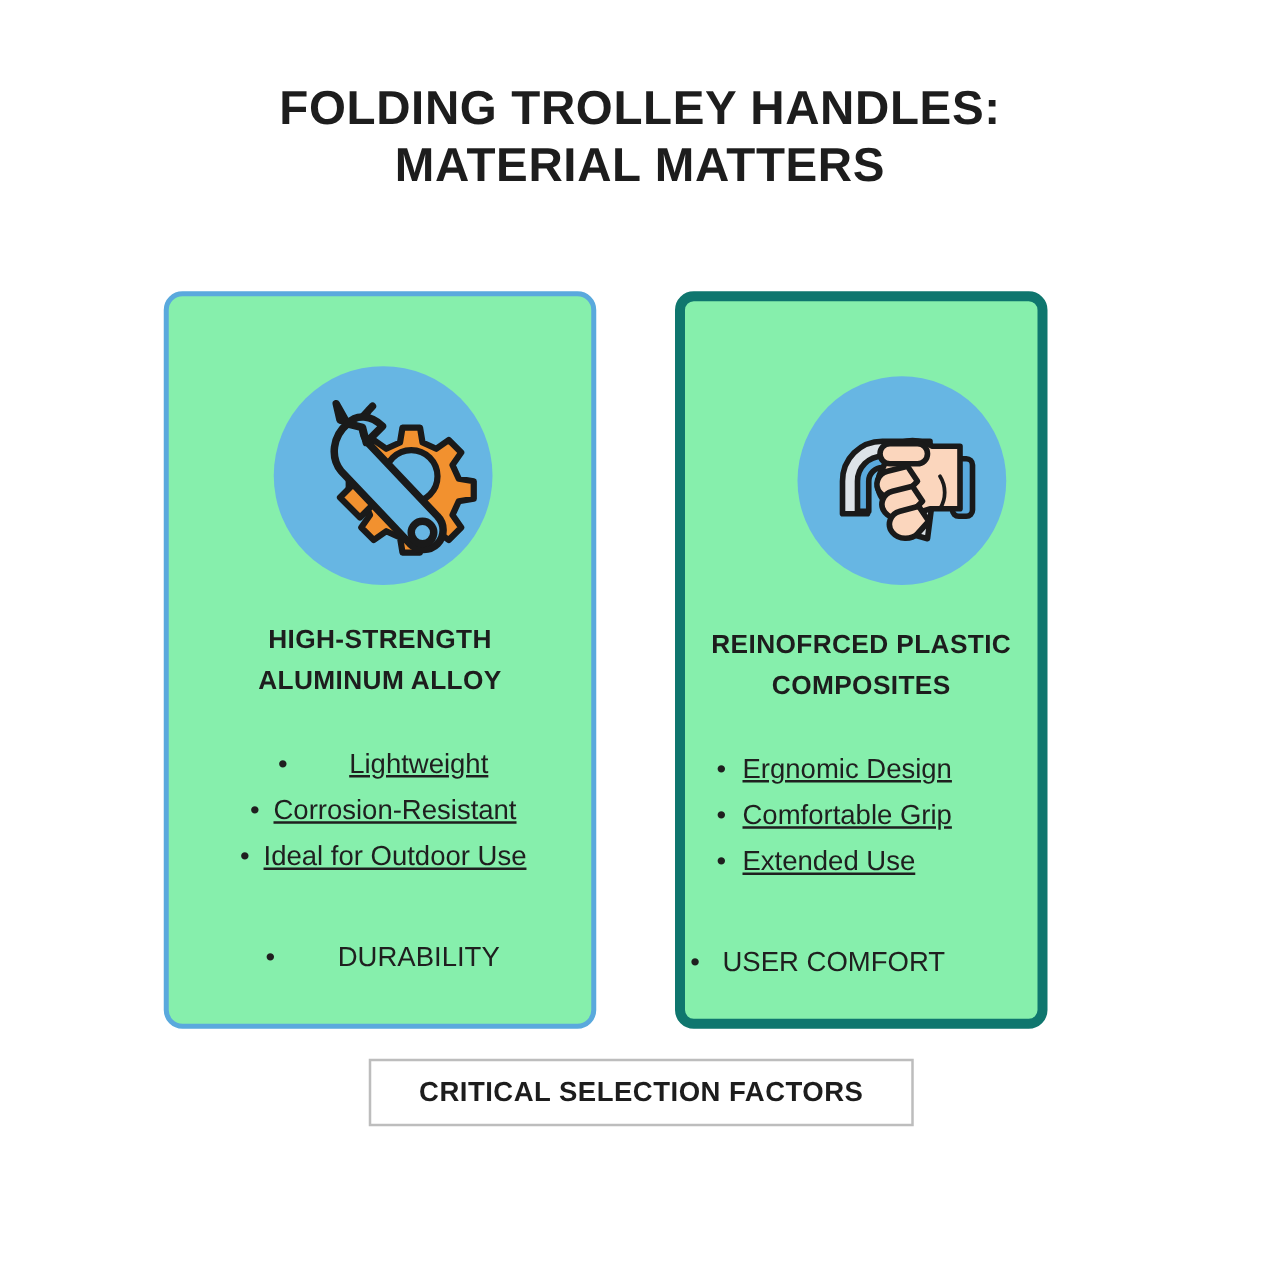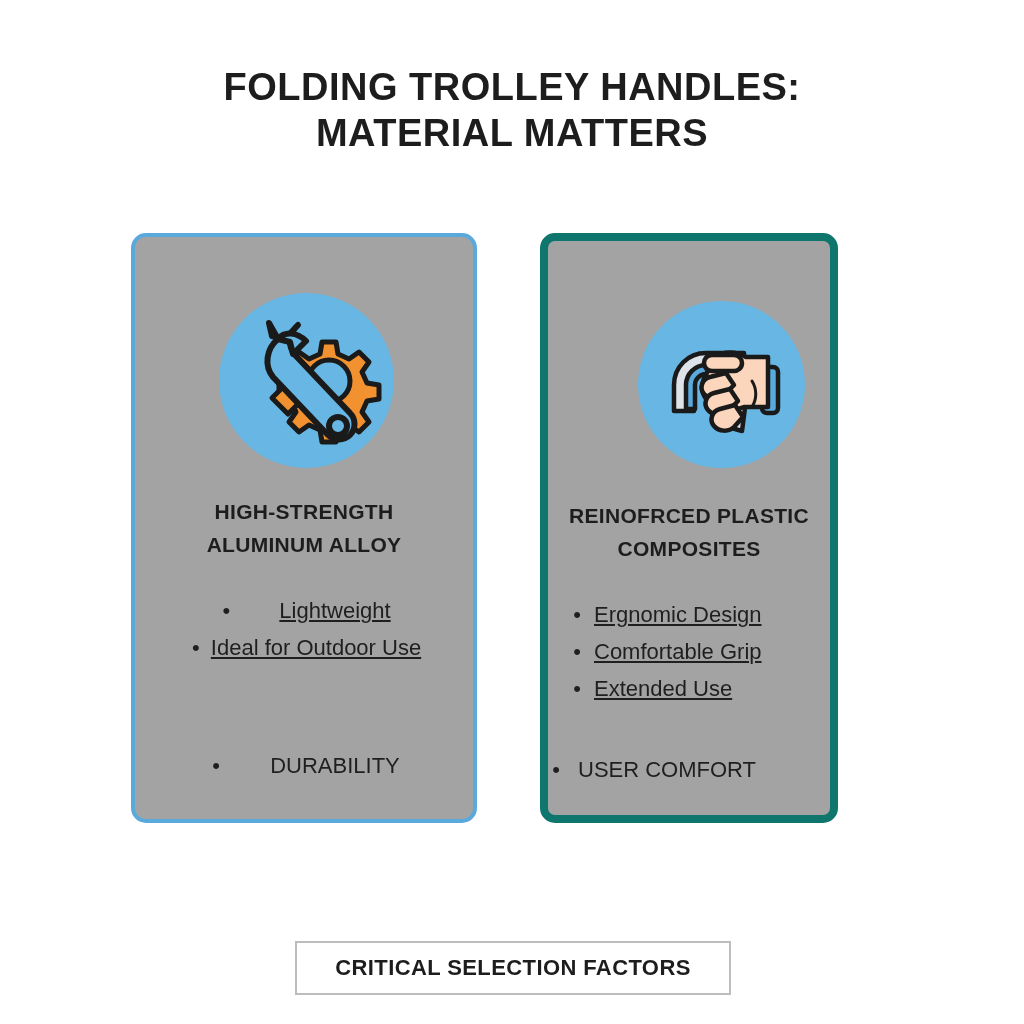--- a/index.html
+++ b/index.html
@@ -39,21 +39,21 @@
     color: #1d1d1d;
     white-space: nowrap;
   }
 
   
   .card {
     position: absolute;
     top: 233px;
     width: 346px;
     height: 590px;
-    background: #a3a3a3;
+    background: #86efac;
     border-radius: 15px;
     box-sizing: border-box;
   }
   .card-left {
     left: 131px;
     border: 4px solid #5aa9dd;
   }
   .card-right {
     left: 540px;
     width: 298px;
@@ -148,21 +148,21 @@
   .card-footer-item .dot {
     display: inline-block;
     width: 16px;
     text-align: center;
   }
 
   
   .banner {
     position: absolute;
     left: 295px;
-    top: 941px;
+    top: 847px;
     width: 436px;
     height: 54px;
     border: 2px solid #bdbdbd;
     background: #ffffff;
     box-sizing: border-box;
     display: flex;
     align-items: center;
     justify-content: center;
   }
   .banner-label {
@@ -204,20 +204,21 @@
       </svg>
     </div>
 
     <div class="card-heading">
       <div>HIGH-STRENGTH</div>
       <div>ALUMINUM ALLOY</div>
     </div>
 
     <ul class="bullets bullets-centered">
       <li class="wide-gap"><span class="dot">•</span><span>Lightweight</span></li>
+      <li><span class="dot">•</span><span>Corrosion-Resistant</span></li>
       <li><span class="dot">•</span><span>Ideal for Outdoor Use</span></li>
     </ul>
 
     <div class="card-footer-item card-footer-left">
       <span class="dot">•</span><span>DURABILITY</span>
     </div>
   </div>
 
   <div class="card card-right">
 

